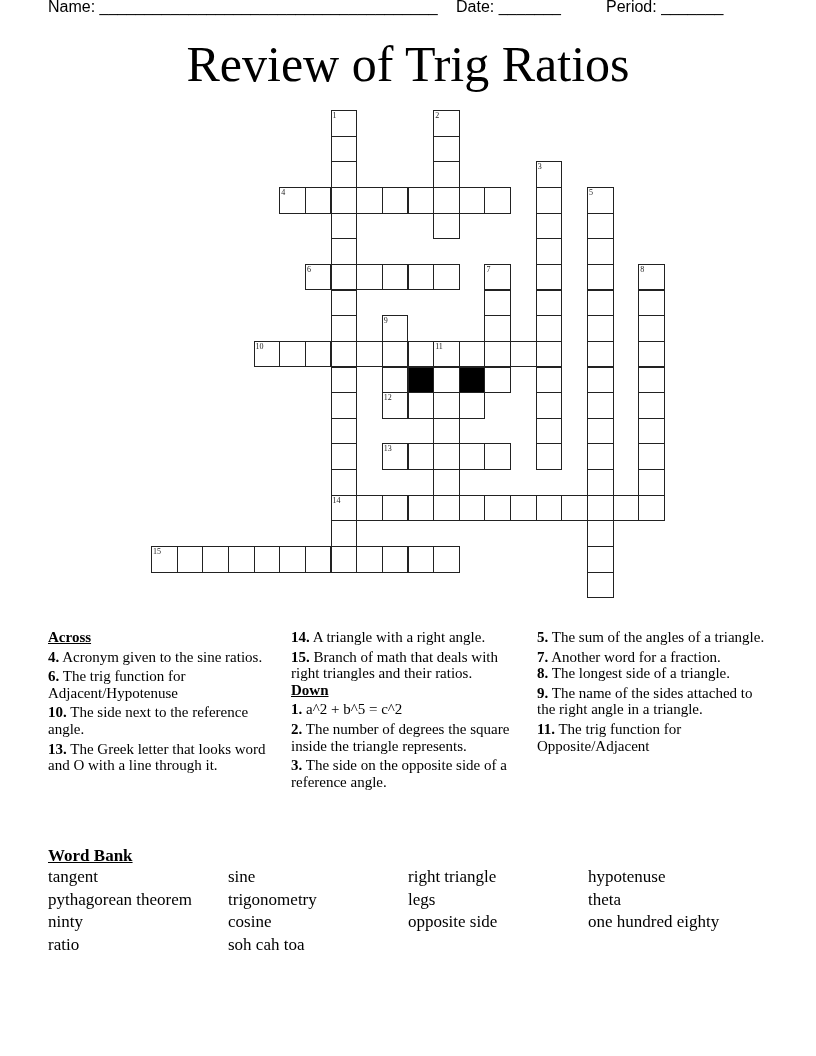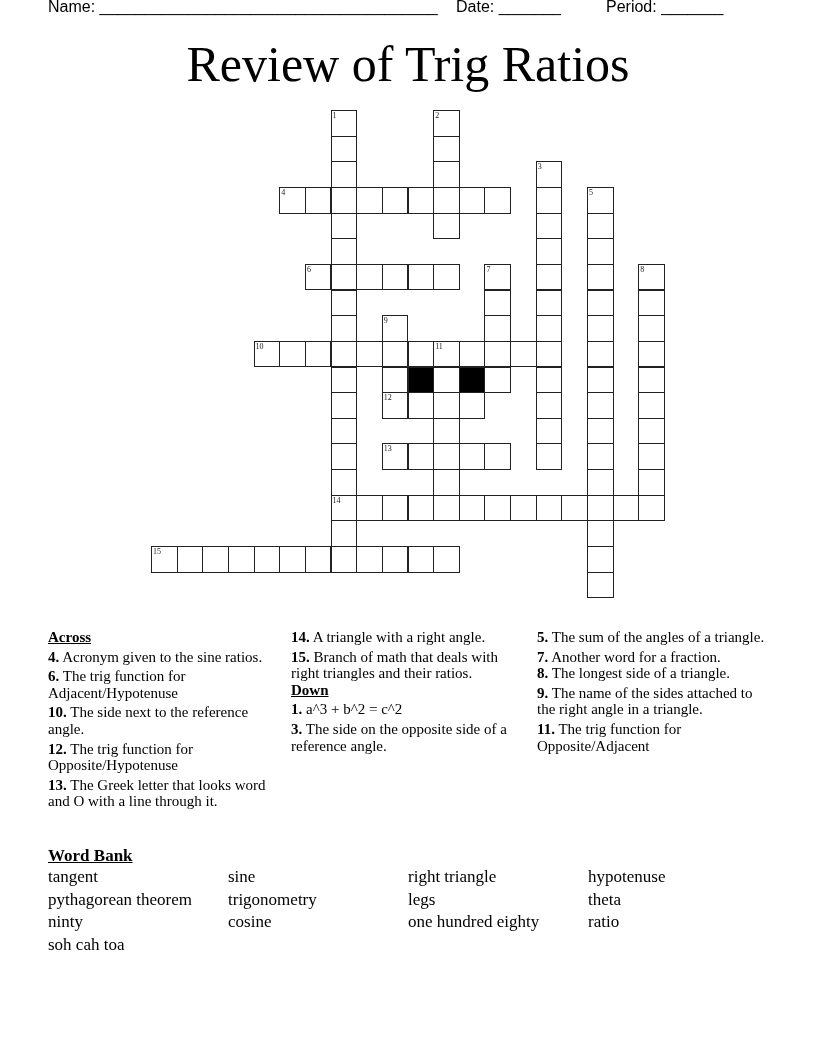--- a/index.html
+++ b/index.html
@@ -210,29 +210,29 @@
     <div class="cell" style="left: 433.15px; top: 546.05px;"></div>
     <div class="cell black" style="left: 407.5px; top: 366.5px;"></div>
     <div class="cell black" style="left: 458.8px; top: 366.5px;"></div>
   </div>
 
 <div class="clues col1">
   <div class="clue-head">Across</div>
   <div class="clue"><b>4.</b><span> Acronym given to the sine ratios.</span></div>
   <div class="clue"><b>6.</b><span> The trig function for Adjacent/Hypotenuse</span></div>
   <div class="clue"><b>10.</b><span> The side next to the reference angle.</span></div>
-  <div class="clue"><b>12.</b><span> The trig function for Opposite/Hypotenuse</span></div>
   <div class="clue"><b>13.</b><span> The Greek letter that looks word and O with a line through it.</span></div>
 </div>
 
 <div class="clues col2">
   <div class="clue"><b>14.</b><span> A triangle with a right angle.</span></div>
   <div class="clue" style="margin-bottom:0"><b>15.</b><span> Branch of math that deals with right triangles and their ratios.</span></div>
   <div class="clue-head">Down</div>
-  <div class="clue"><b>1.</b><span> a^3 + b^2 = c^2</span></div>
+  <div class="clue"><b>1.</b><span> a^2 + b^5 = c^2</span></div>
+  <div class="clue"><b>2.</b><span> The number of degrees the square inside the triangle represents.</span></div>
   <div class="clue"><b>3.</b><span> The side on the opposite side of a reference angle.</span></div>
 </div>
 
 <div class="clues col3">
   <div class="clue"><b>5.</b><span> The sum of the angles of a triangle.</span></div>
   <div class="clue" style="margin-bottom:0"><b>7.</b><span> Another word for a fraction.</span></div>
   <div class="clue"><b>8.</b><span> The longest side of a triangle.</span></div>
   <div class="clue"><b>9.</b><span> The name of the sides attached to the right angle in a triangle.</span></div>
   <div class="clue"><b>11.</b><span> The trig function for Opposite/Adjacent</span></div>
 </div>
@@ -242,16 +242,17 @@
     <div>tangent</div>
     <div>sine</div>
     <div>right triangle</div>
     <div>hypotenuse</div>
     <div>pythagorean theorem</div>
     <div>trigonometry</div>
     <div>legs</div>
     <div>theta</div>
     <div>ninty</div>
     <div>cosine</div>
+    <div>opposite side</div>
     <div>one hundred eighty</div>
     <div>ratio</div>
     <div>soh cah toa</div>
   </div>
 
 </body></html>

